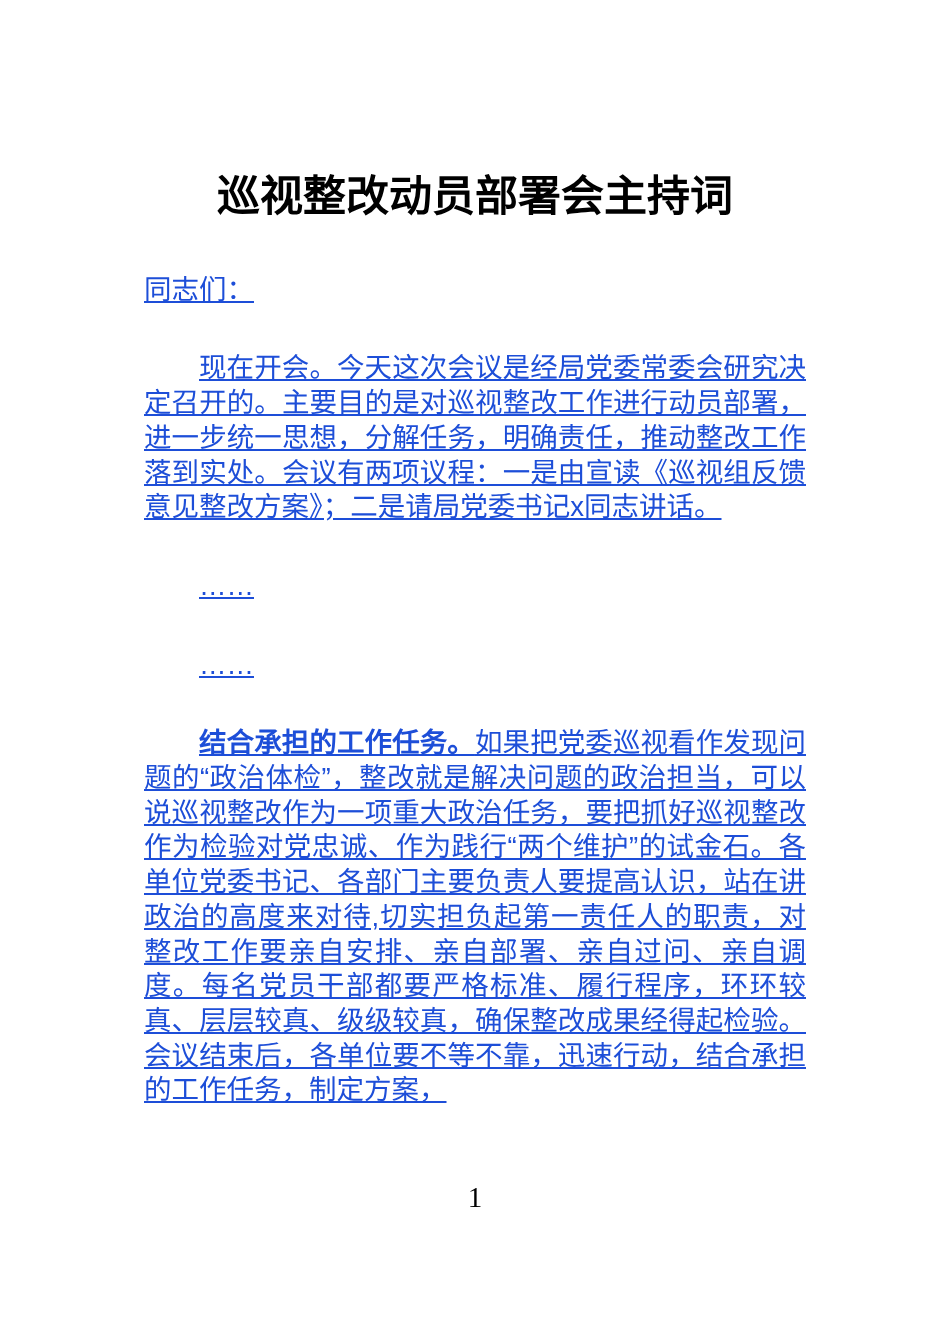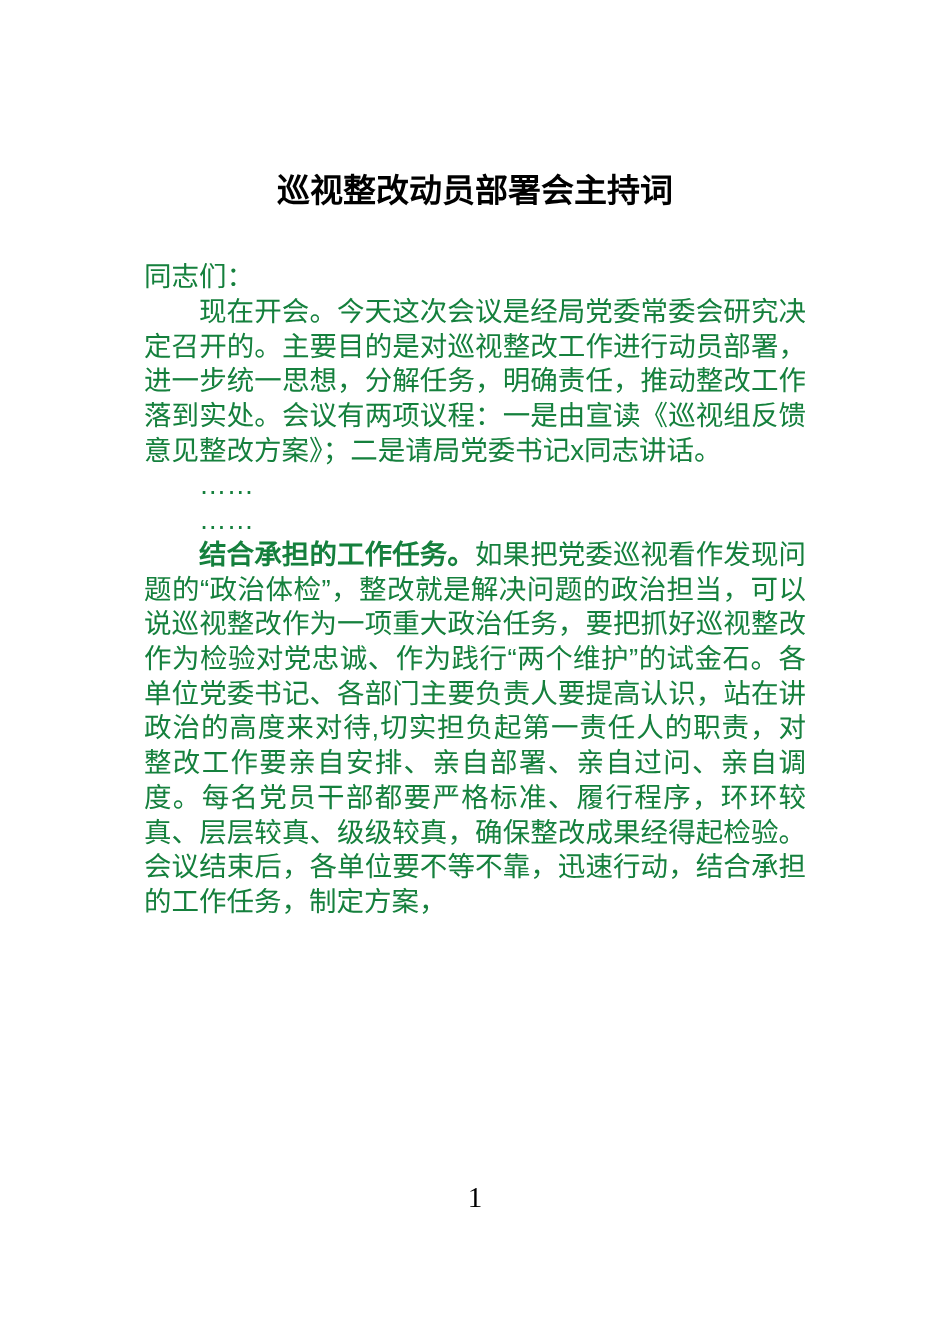--- a/index.html
+++ b/index.html
@@ -14,40 +14,42 @@
     margin: 0 auto;
     background: #ffffff;
     color: #000000;
     overflow: hidden;
     font-family: "Liberation Sans", sans-serif;
   }
   .doc-title {
     margin: 0;
     padding-top: 170px;
     text-align: center;
-    font-size: 33px;
+    font-size: 43px;
     font-weight: 700;
     line-height: 1.25;
     letter-spacing: 0px;
     color: #000000;
   }
   .doc-body {
     margin: 49px 144px 0 144px;
     font-size: 27.5px;
     line-height: 34.7px;
     text-align: justify;
     text-justify: inter-ideograph;
-    color: #15803d;
+    color: #1d4ed8;
+    text-decoration: underline;
   }
   .doc-body p {
     margin: 0;
     padding: 0;
   }
   .doc-body p.indent {
     text-indent: 55px;
+    margin-top: 44px;
   }
   .doc-body b.lead {
     font-weight: 700;
   }
   .page-number {
     position: absolute;
     top: 1180px;
     left: 0;
     right: 0;
     text-align: center;

